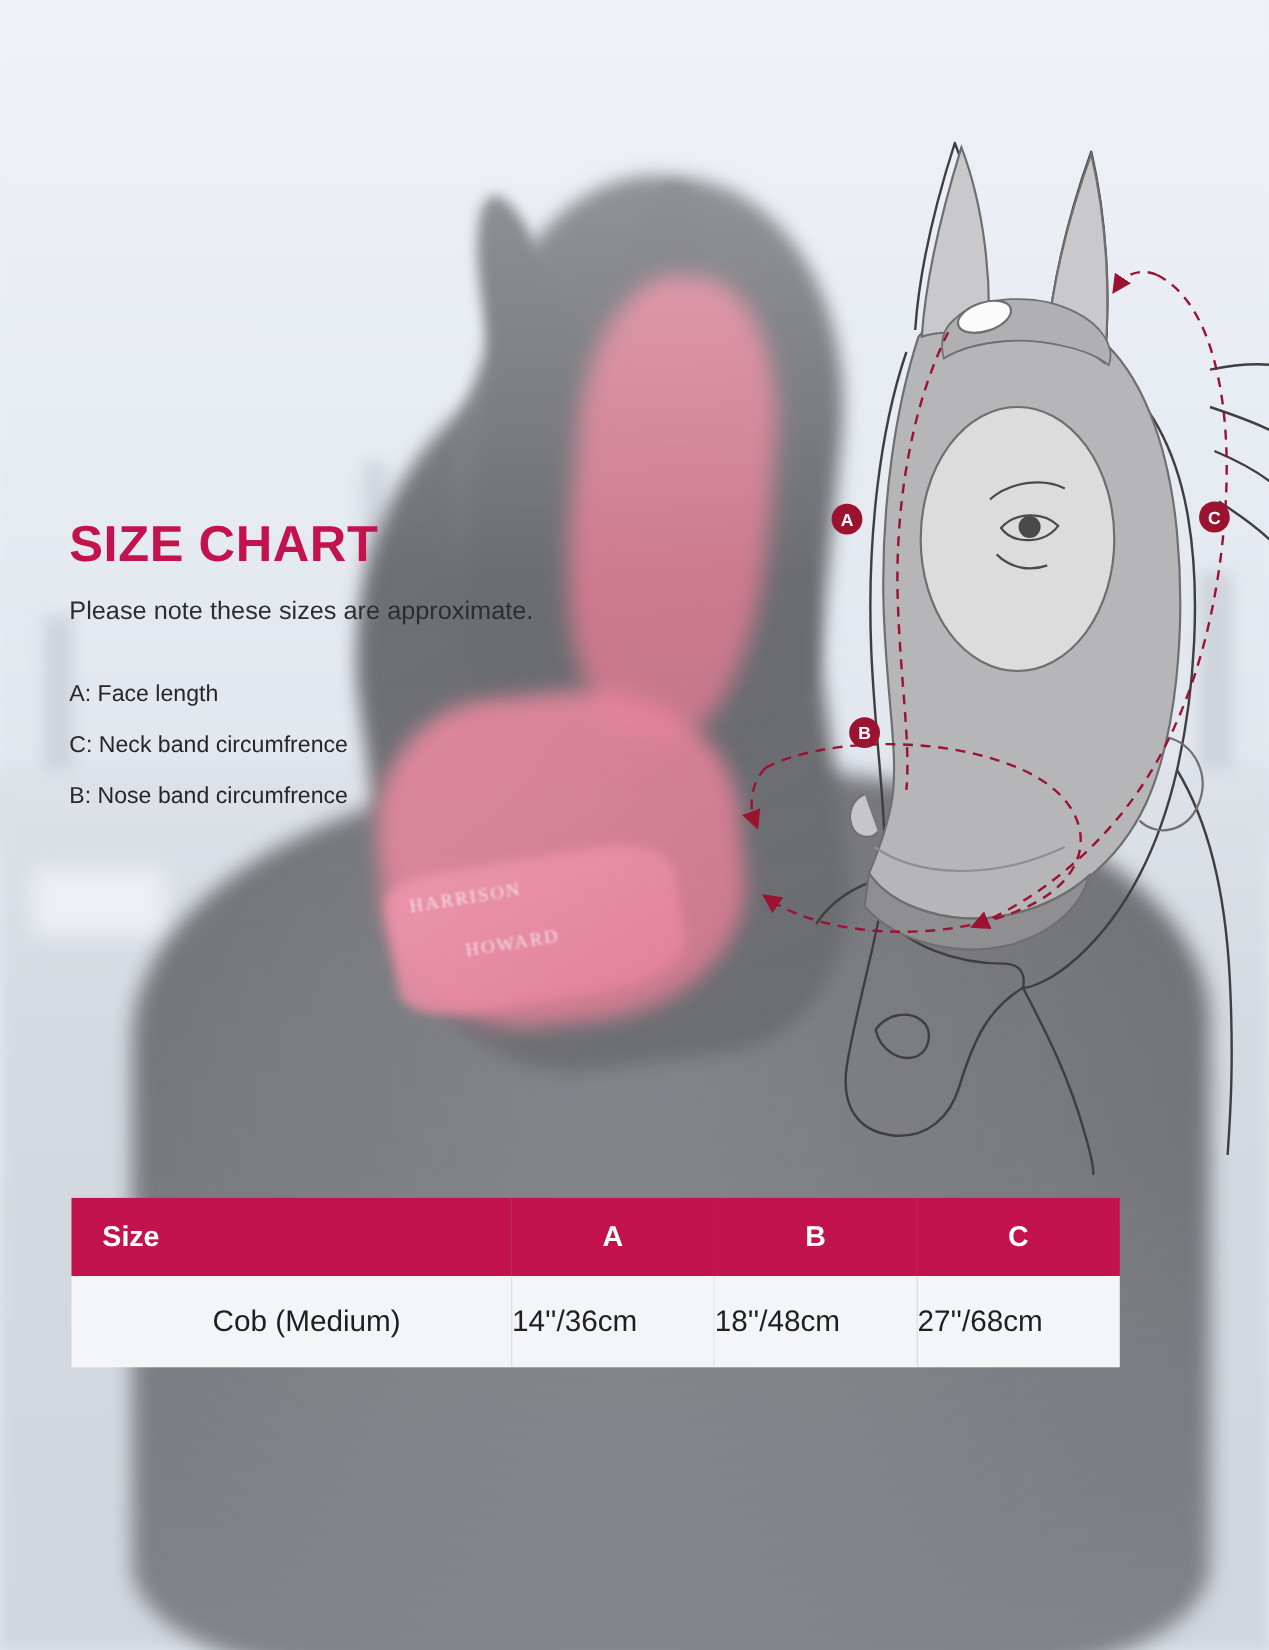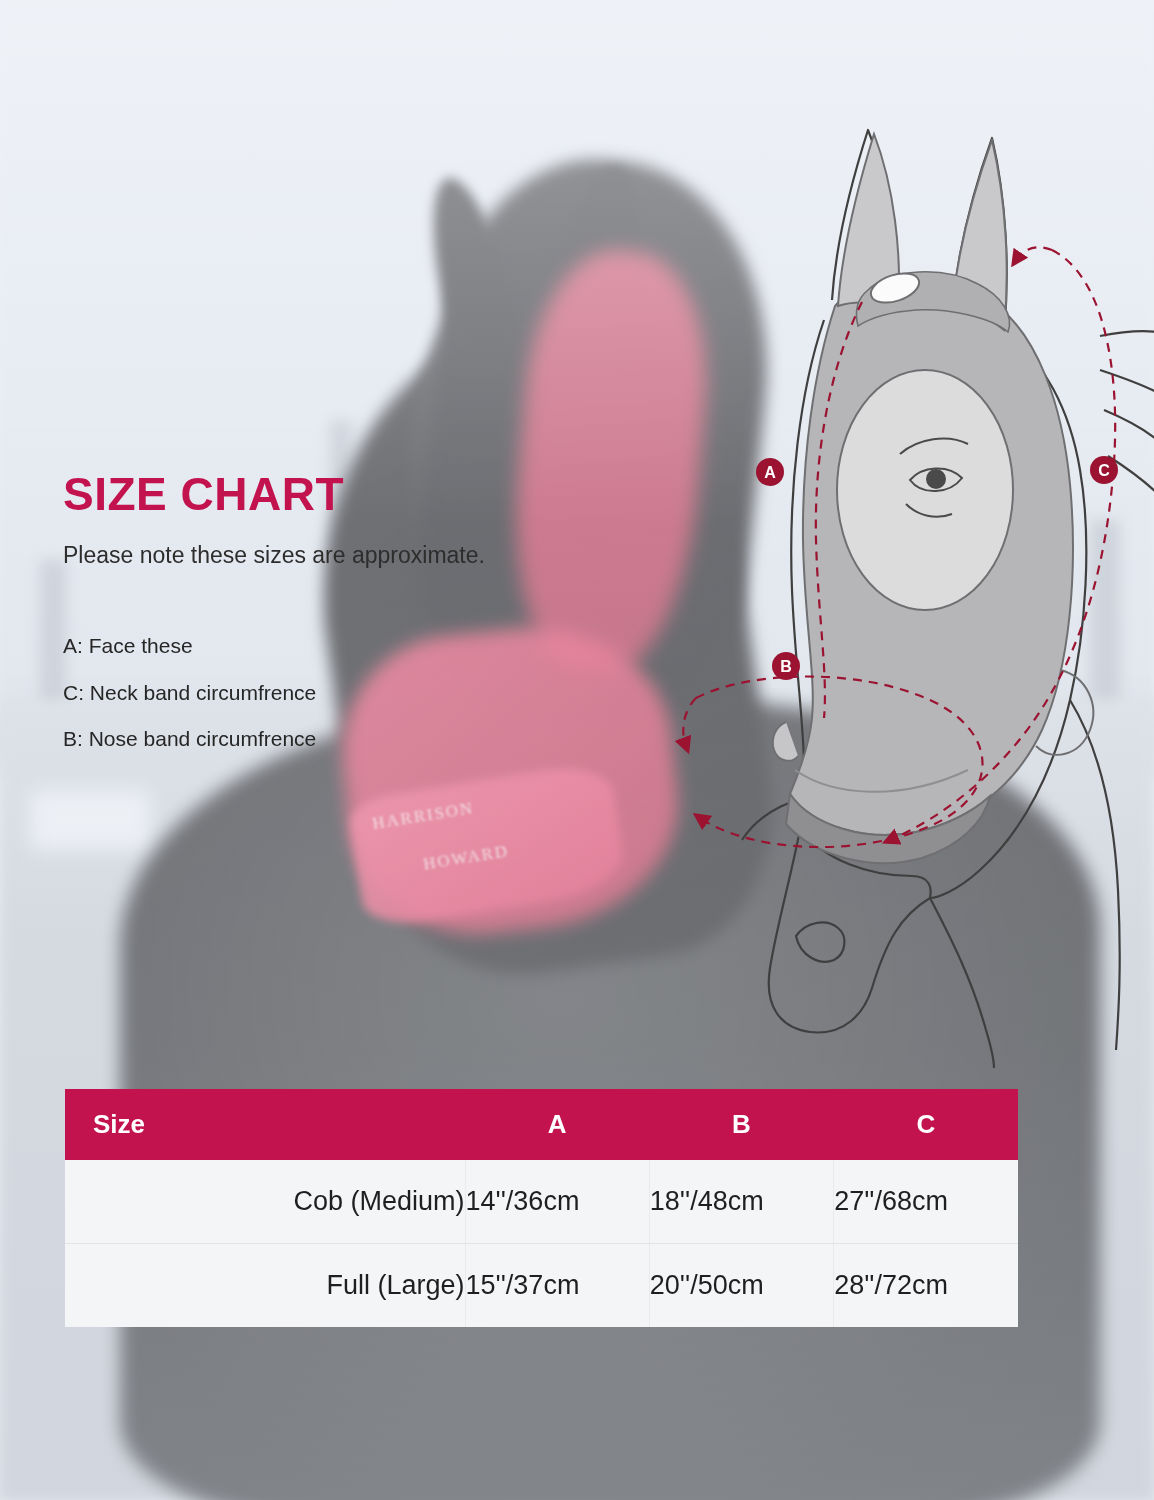--- a/index.html
+++ b/index.html
@@ -151,21 +151,21 @@
     font-size: 46px;
     font-weight: bold;
     color: #c3134e;
     letter-spacing: 0.5px;
     line-height: 1.05;
     margin: 0 0 24px 0;
   }
   .subtitle {
     font-size: 23px;
     color: #2d2d2d;
-    margin: 0 0 64px 0;
+    margin: 0 0 49px 0;
   }
   .legend-line {
     font-size: 21px;
     color: #262626;
     margin-bottom: 20px;
     line-height: 1.25;
   }
 
   
   .illus {
@@ -204,21 +204,21 @@
   tbody td {
     background: #f4f5f7;
     color: #1f1f1f;
     font-size: 27px;
     padding: 26px 0;
     text-align: left;
     border-bottom: 1px solid #e2e3e6;
     border-right: 1px solid #e9eaec;
   }
   tbody td.col-size {
-    text-align: right;
+    text-align: center;
     padding-left: 28px;
   }
   tbody tr:last-child td { border-bottom: none; }
   tbody td:last-child { border-right: none; }
 </style>
 </head>
 <body>
 
 <div id="page">
 
@@ -349,21 +349,21 @@
       <g>
         <circle cx="504" cy="400" r="14" fill="#9b1331"></circle>
         <text x="504" y="406" font-family="Liberation Sans, sans-serif" font-size="16" fill="#ffffff" text-anchor="middle" font-weight="bold">C</text>
       </g>
     </svg>
   </div>
 
   <div class="text-block">
     <h1 class="title">SIZE CHART</h1>
     <p class="subtitle">Please note these sizes are approximate.</p>
-    <div class="legend-line">A: Face these</div>
+    <div class="legend-line">A: Face length</div>
     <div class="legend-line">C: Neck band circumfrence</div>
     <div class="legend-line">B: Nose band circumfrence</div>
   </div>
 
   <div class="table-wrap">
     <table>
       <thead>
         <tr>
           <th class="col-size">Size</th>
           <th>A</th>
@@ -371,23 +371,17 @@
           <th>C</th>
         </tr>
       </thead>
       <tbody>
         <tr>
           <td class="col-size">Cob (Medium)</td>
           <td>14''/36cm</td>
           <td>18''/48cm</td>
           <td>27''/68cm</td>
         </tr>
-        <tr>
-          <td class="col-size">Full (Large)</td>
-          <td>15''/37cm</td>
-          <td>20''/50cm</td>
-          <td>28''/72cm</td>
-        </tr>
       </tbody>
     </table>
   </div>
 
 </div>
 
 </body></html>

